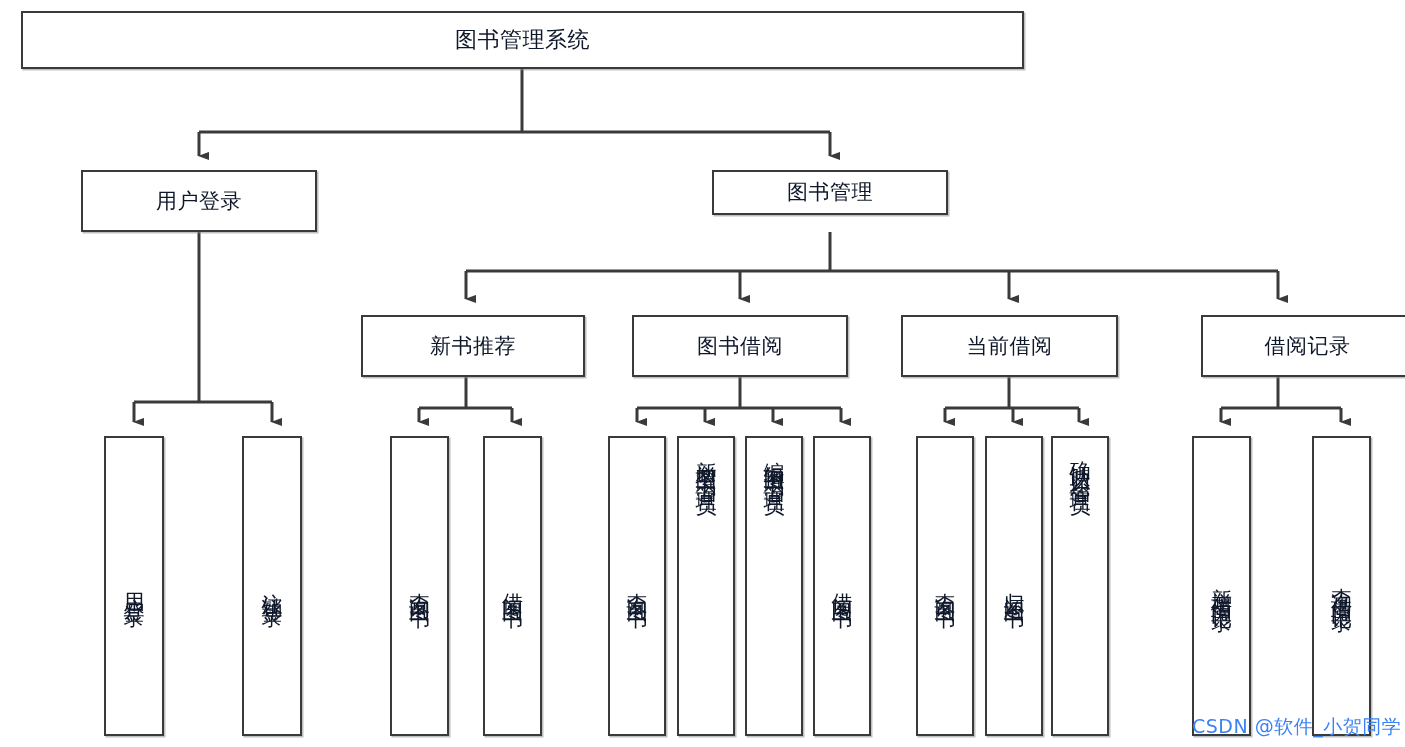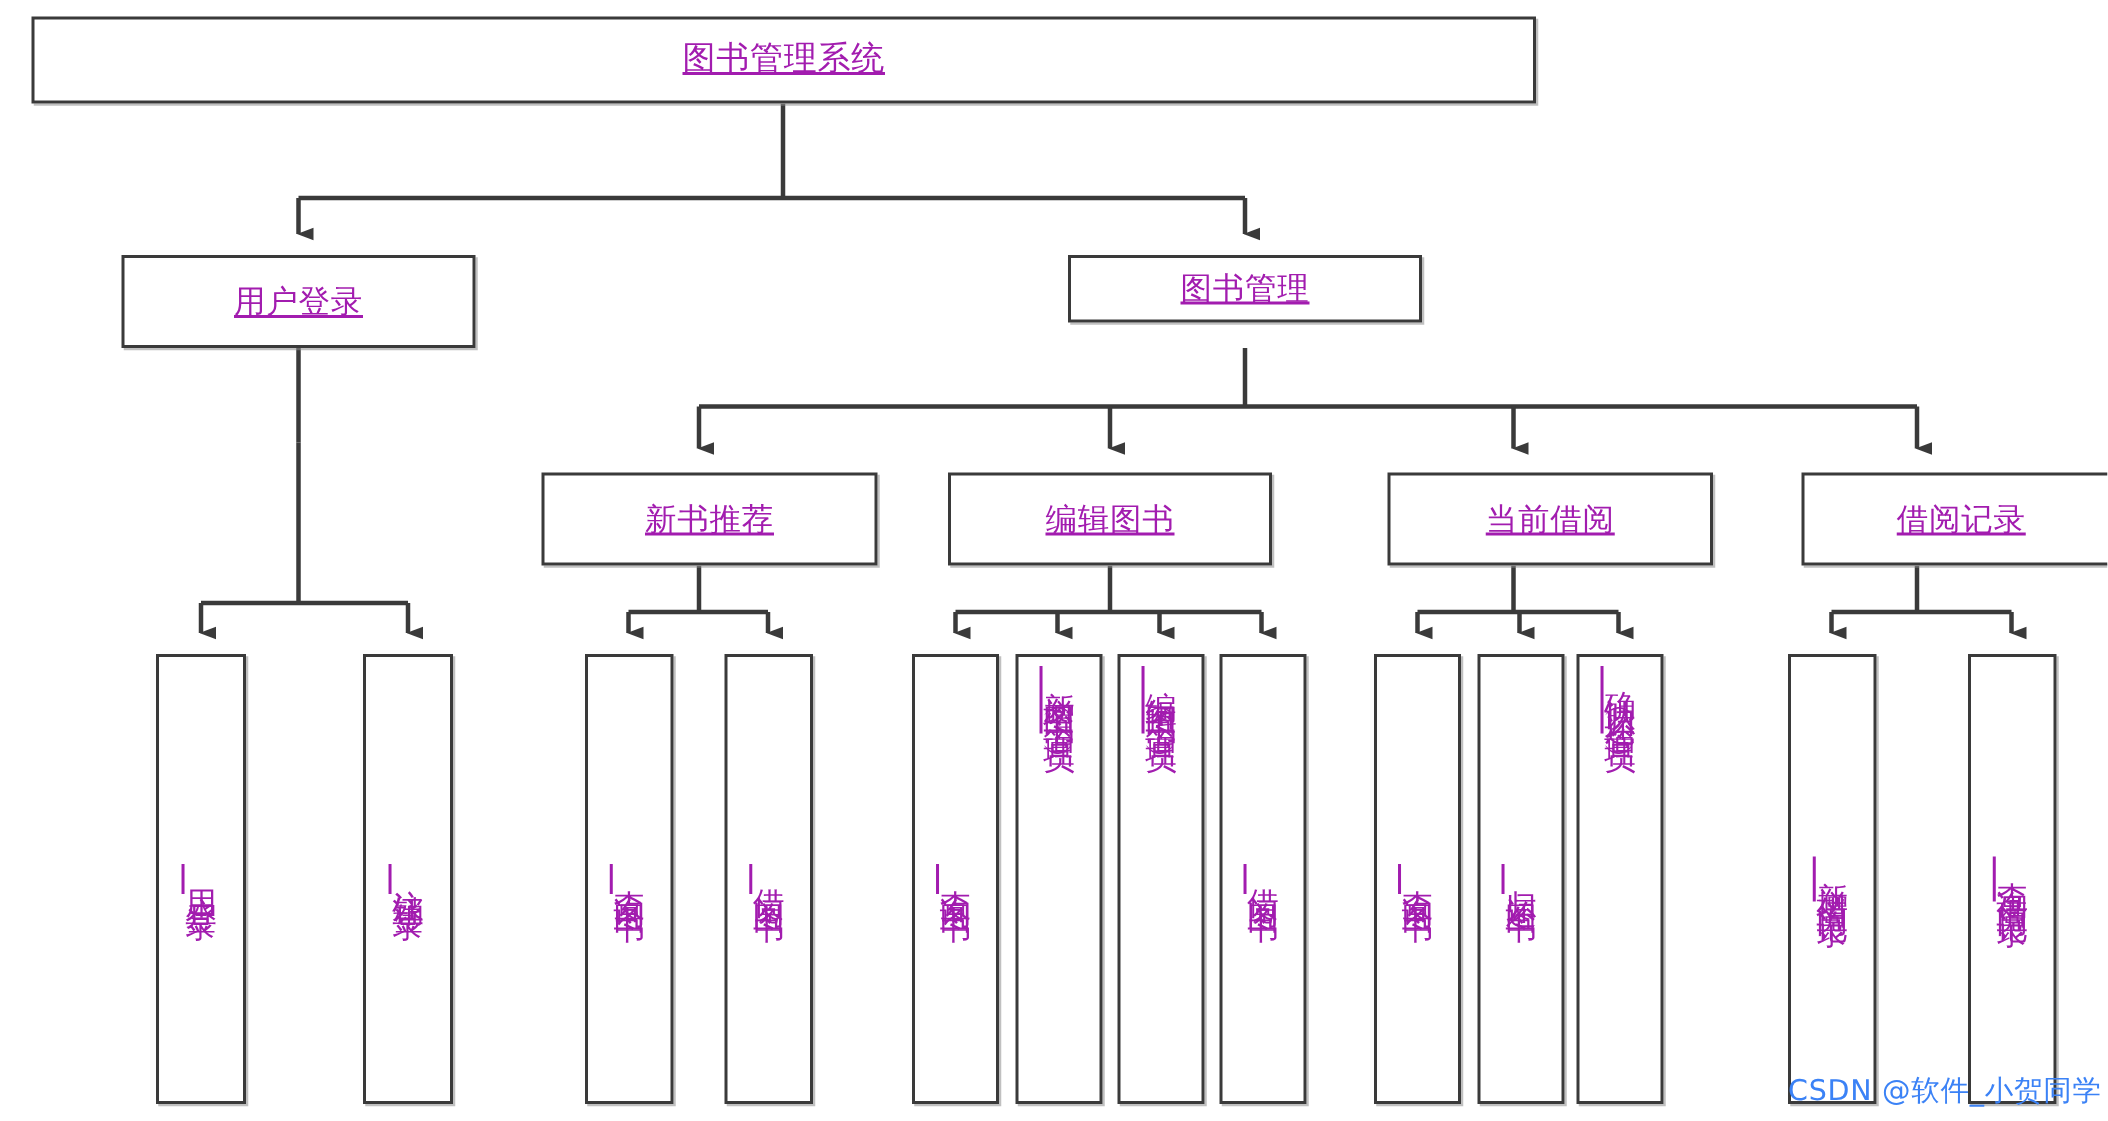--- a/index.html
+++ b/index.html
@@ -24,27 +24,26 @@
     top: 0;
     width: 1405px;
     height: 747px;
     pointer-events: none;
   }
   .node {
     position: absolute;
     box-sizing: border-box;
     border: 2.5px solid #3a3a3a;
     background: #ffffff;
-    color: #a21caf;
+    color: #0f172a;
     display: flex;
     align-items: center;
     justify-content: center;
     text-align: center;
     box-shadow: 1.5px 1.5px 0 rgba(140,140,140,0.55);
-    text-decoration: underline;
   }
   .node .label {
     display: block;
     line-height: 1.25;
     letter-spacing: 0.5px;
   }
   
   .node.h .label {
     font-size: 21px;
   }
@@ -142,23 +141,23 @@
     <span class="label">用户登录</span>
   </div>
   <div class="node h" style="left:712px; top:170px; width:236px; height:45px;">
     <span class="label">图书管理</span>
   </div>
 
   <div class="node h" style="left:361px; top:315px; width:224px; height:62px;">
     <span class="label">新书推荐</span>
   </div>
   <div class="node h" style="left:632px; top:315px; width:216px; height:62px;">
-    <span class="label">编辑图书</span>
-  </div>
-  <div class="node h" style="left:901px; top:315px; width:217px; height:62px;margin-left:24px;">
+    <span class="label">图书借阅</span>
+  </div>
+  <div class="node h" style="left:901px; top:315px; width:217px; height:62px;">
     <span class="label">当前借阅</span>
   </div>
   <div class="node h" style="left:1172px; top:315px; width:213px; height:62px;margin-left:29px;">
     <span class="label">借阅记录</span>
   </div>
 
   <div class="node v center" style="left:104px; top:436px; width:60px; height:300px;">
     <span class="label">用户登录</span>
   </div>
   <div class="node v center" style="left:242px; top:436px; width:60px; height:300px;">

